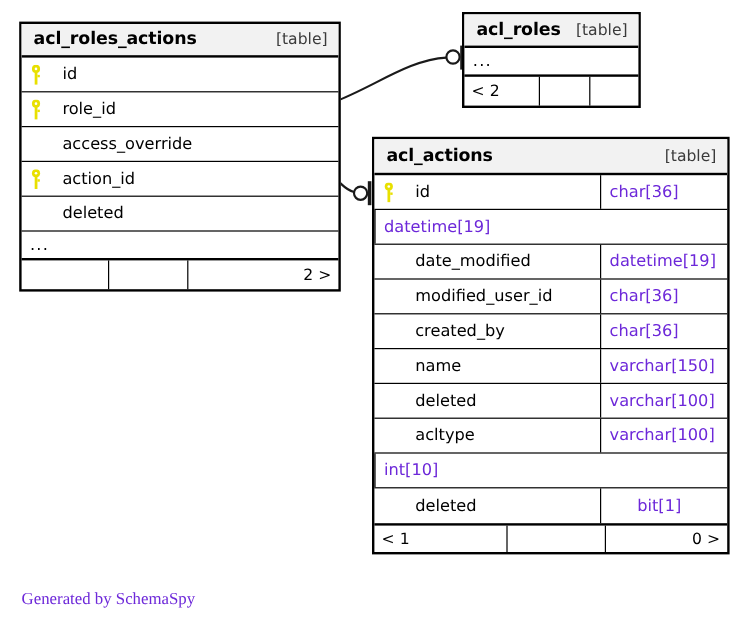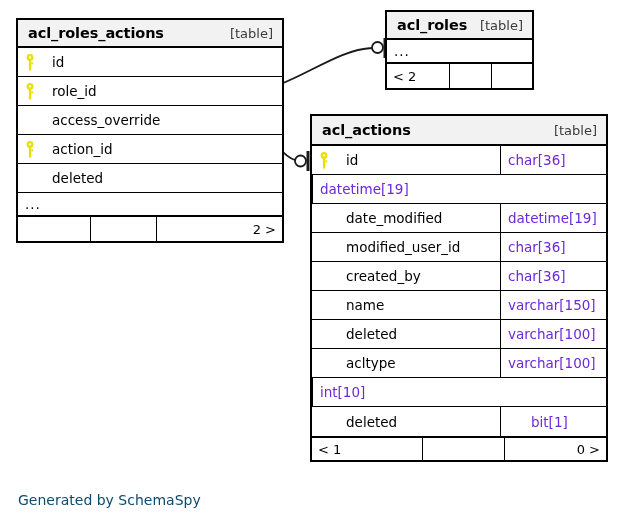--- a/index.html
+++ b/index.html
@@ -123,22 +123,23 @@
   .foot-right { justify-content: flex-end; }
   .top-sep { border-top: 2px solid #000000; }
 
   
   .key-icon { display: block; }
 
   
   .caption {
     position: absolute;
     font-size: 14px;
-    color: #0c4a6e;
+    color: #6d28d9;
     white-space: nowrap;
+    font-family: Liberation Serif, serif;
   }
   svg.conn { position: absolute; left: 0; top: 0; overflow: visible; z-index: 1; }
 </style>
 </head>
 <body>
 
 <div id="canvas">
 
   <svg class="conn" width="627" height="523">
 

